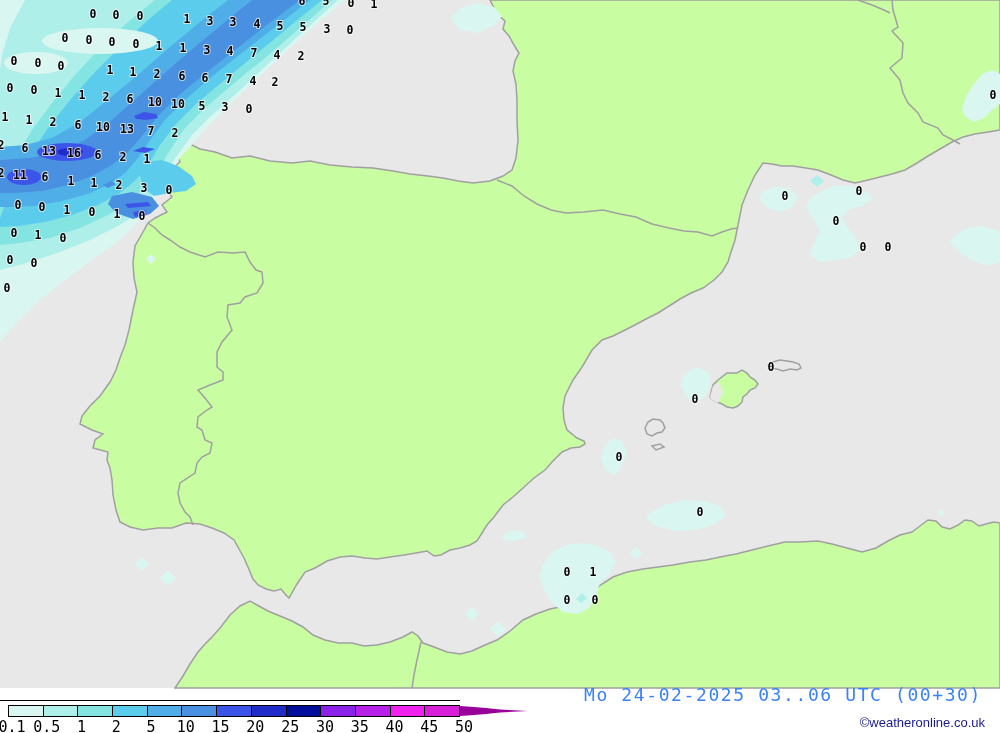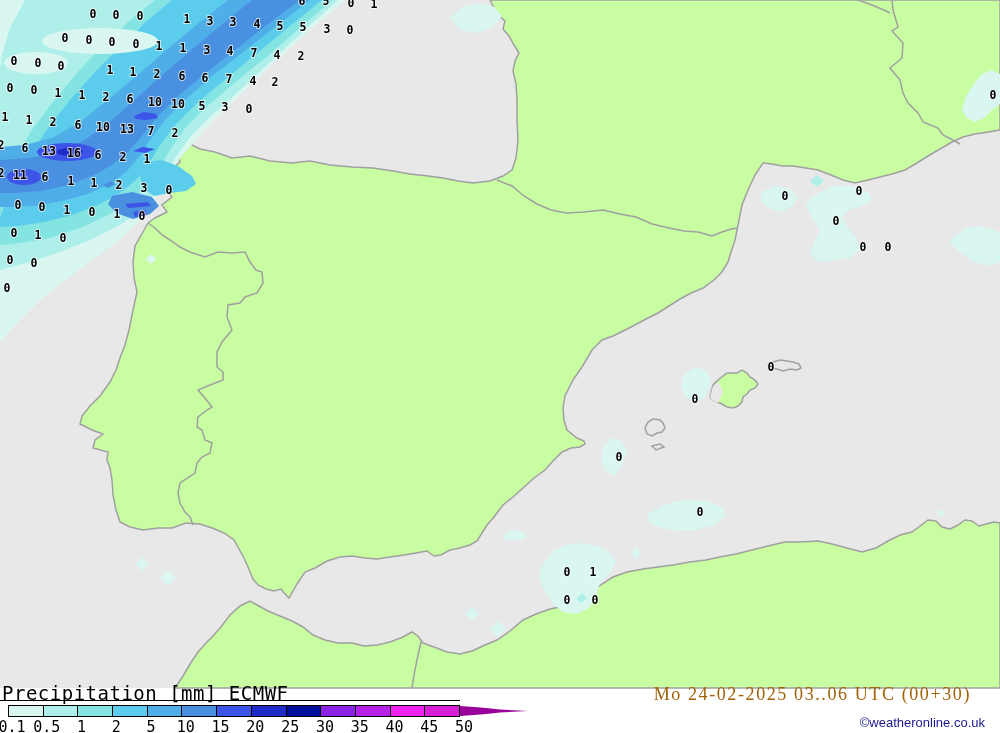--- a/index.html
+++ b/index.html
@@ -7,21 +7,21 @@
          font-family:"DejaVu Sans Mono", monospace;}
   #mapsvg{position:absolute;left:0;top:0;}
   .legend-title{position:absolute;left:2px;top:682px;font-size:19px;letter-spacing:.5px;color:#000;white-space:pre;}
   .legend-underline{position:absolute;left:0;top:700px;width:460px;height:1px;background:#000;}
   .legend-bar{position:absolute;left:8px;top:705px;width:452px;height:12px;border:1px solid #000;display:flex;box-sizing:border-box;}
   .legend-cell{flex:1 1 auto;border-right:1px solid #000;}
   .legend-cell:last-child{border-right:none;}
   .legend-arrow{position:absolute;left:460px;top:704px;}
   .legend-ticks{position:absolute;left:0;top:718px;width:560px;height:21px;}
   .legend-tick{position:absolute;top:0;transform:translateX(-50%);font-size:15px;color:#000;white-space:nowrap;}
-  .datetime{position:absolute;right:29px;top:684px;font-size:18px;letter-spacing:1.6px;color:#a16207;white-space:pre;font-family:Liberation Serif, serif;}
+  .datetime{position:absolute;right:18px;top:684px;font-size:18px;letter-spacing:1.6px;color:#3b82f6;white-space:pre;}
   .credit{position:absolute;right:15px;top:715px;font-family:"Liberation Sans",sans-serif;
           font-size:13px;font-weight:500;color:#1a1a8f;}
 </style>
 </head>
 <body>
 
 <div id="stage">
   <svg id="mapsvg" width="1000" height="733" viewBox="0 0 1000 733">
       <rect x="0" y="0" width="1000" height="688" fill="#e8e8e8"></rect>
       <path d="M490,0 L494,8 497,14 505,21 503,29 509,36 514,45 519,53 515,61 513,71 516,84 517,100 517,120 518,140 516,158 512,170 503,176 490,181 473,183 458,181 443,178 428,176 410,174 393,171 373,168 352,167 330,165 310,161 292,163 270,161 250,156 232,158 215,152 200,149 190,144 176,152 180,162 170,170 176,180 165,188 172,197 162,205 167,212 155,218 148,223 143,232 135,246 133,262 134,278 137,292 133,310 129,330 125,345 120,358 116,370 110,382 100,396 90,406 82,416 80,424 92,430 103,434 95,440 93,448 108,452 107,460 110,468 112,480 113,495 116,510 120,522 130,527 143,530 158,528 172,528 186,523 200,524 212,528 224,533 234,540 239,549 244,558 248,567 253,579 258,585 266,589 274,591 281,589 285,594 289,598 297,584 305,572 315,568 327,561 340,557 352,556 365,558 377,559 390,557 404,555 416,553 427,551 434,556 441,555 450,550 460,548 470,545 477,541 482,533 487,525 494,517 503,505 513,497 523,488 534,478 545,470 552,462 562,452 571,448 580,447 585,444 584,441 577,438 567,430 564,420 563,408 565,396 573,380 582,367 592,350 602,340 613,336 621,332 633,326 646,319 658,313 669,306 680,299 691,293 703,288 714,280 722,272 728,262 731,252 735,240 738,225 742,205 748,190 755,175 763,163 772,164 782,166 793,166 806,168 818,170 831,175 843,180 855,183 868,180 880,177 892,174 905,170 917,163 928,156 940,149 952,142 963,137 975,134 988,132 1000,130 L1000,0 Z" fill="#c9fda1" stroke="#a0a0a0" stroke-width="1.5"></path>
@@ -164,21 +164,20 @@
       <text x="888" y="251" text-anchor="middle" font-family="&quot;DejaVu Sans Mono&quot;,monospace" font-size="11.5" font-weight="700" fill="#000000" stroke="#ffffff" stroke-width="2" paint-order="stroke" stroke-opacity="0.65">0</text>
       <text x="771" y="371" text-anchor="middle" font-family="&quot;DejaVu Sans Mono&quot;,monospace" font-size="11.5" font-weight="700" fill="#000000" stroke="#ffffff" stroke-width="2" paint-order="stroke" stroke-opacity="0.65">0</text>
       <text x="695" y="403" text-anchor="middle" font-family="&quot;DejaVu Sans Mono&quot;,monospace" font-size="11.5" font-weight="700" fill="#000000" stroke="#ffffff" stroke-width="2" paint-order="stroke" stroke-opacity="0.65">0</text>
       <text x="619" y="461" text-anchor="middle" font-family="&quot;DejaVu Sans Mono&quot;,monospace" font-size="11.5" font-weight="700" fill="#000000" stroke="#ffffff" stroke-width="2" paint-order="stroke" stroke-opacity="0.65">0</text>
       <text x="700" y="516" text-anchor="middle" font-family="&quot;DejaVu Sans Mono&quot;,monospace" font-size="11.5" font-weight="700" fill="#000000" stroke="#ffffff" stroke-width="2" paint-order="stroke" stroke-opacity="0.65">0</text>
       <text x="567" y="576" text-anchor="middle" font-family="&quot;DejaVu Sans Mono&quot;,monospace" font-size="11.5" font-weight="700" fill="#000000" stroke="#ffffff" stroke-width="2" paint-order="stroke" stroke-opacity="0.65">0</text>
       <text x="593" y="576" text-anchor="middle" font-family="&quot;DejaVu Sans Mono&quot;,monospace" font-size="11.5" font-weight="700" fill="#000000" stroke="#ffffff" stroke-width="2" paint-order="stroke" stroke-opacity="0.65">1</text>
       <text x="567" y="604" text-anchor="middle" font-family="&quot;DejaVu Sans Mono&quot;,monospace" font-size="11.5" font-weight="700" fill="#000000" stroke="#ffffff" stroke-width="2" paint-order="stroke" stroke-opacity="0.65">0</text>
       <text x="595" y="604" text-anchor="middle" font-family="&quot;DejaVu Sans Mono&quot;,monospace" font-size="11.5" font-weight="700" fill="#000000" stroke="#ffffff" stroke-width="2" paint-order="stroke" stroke-opacity="0.65">0</text>
     </svg>
-  <div class="legend-title">Precipitation [mm] ECMWF</div>
   <div class="legend-underline"></div>
   <div class="legend-bar" id="legend-bar">
       <div class="legend-cell" style="background: rgb(217, 246, 241);"></div>
       <div class="legend-cell" style="background: rgb(174, 239, 234);"></div>
       <div class="legend-cell" style="background: rgb(131, 228, 226);"></div>
       <div class="legend-cell" style="background: rgb(92, 204, 236);"></div>
       <div class="legend-cell" style="background: rgb(79, 174, 232);"></div>
       <div class="legend-cell" style="background: rgb(74, 144, 224);"></div>
       <div class="legend-cell" style="background: rgb(60, 85, 232);"></div>
       <div class="legend-cell" style="background: rgb(31, 44, 200);"></div>

